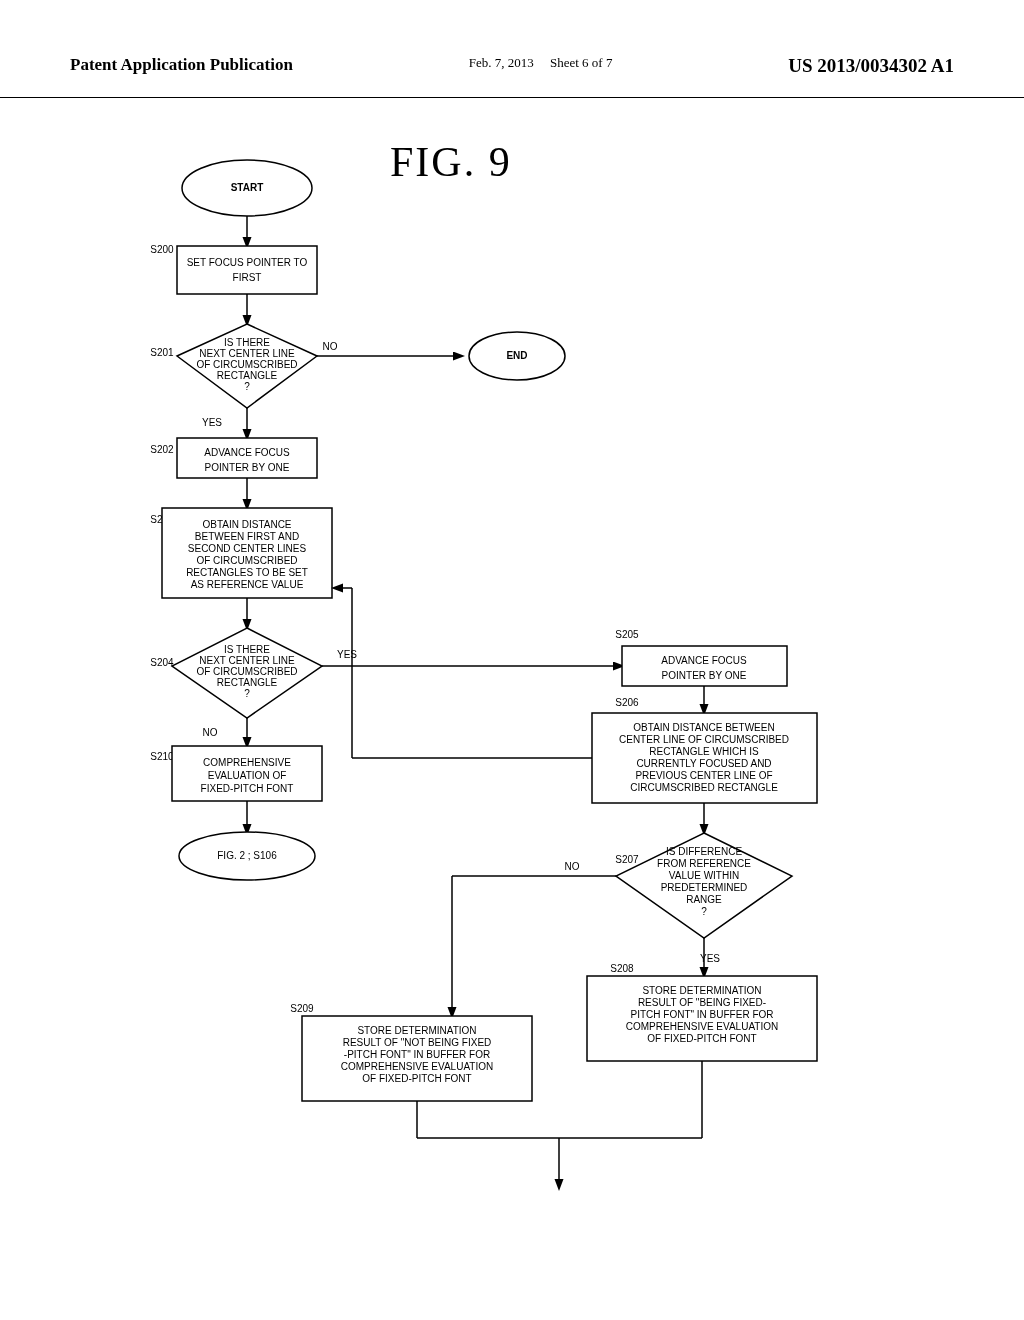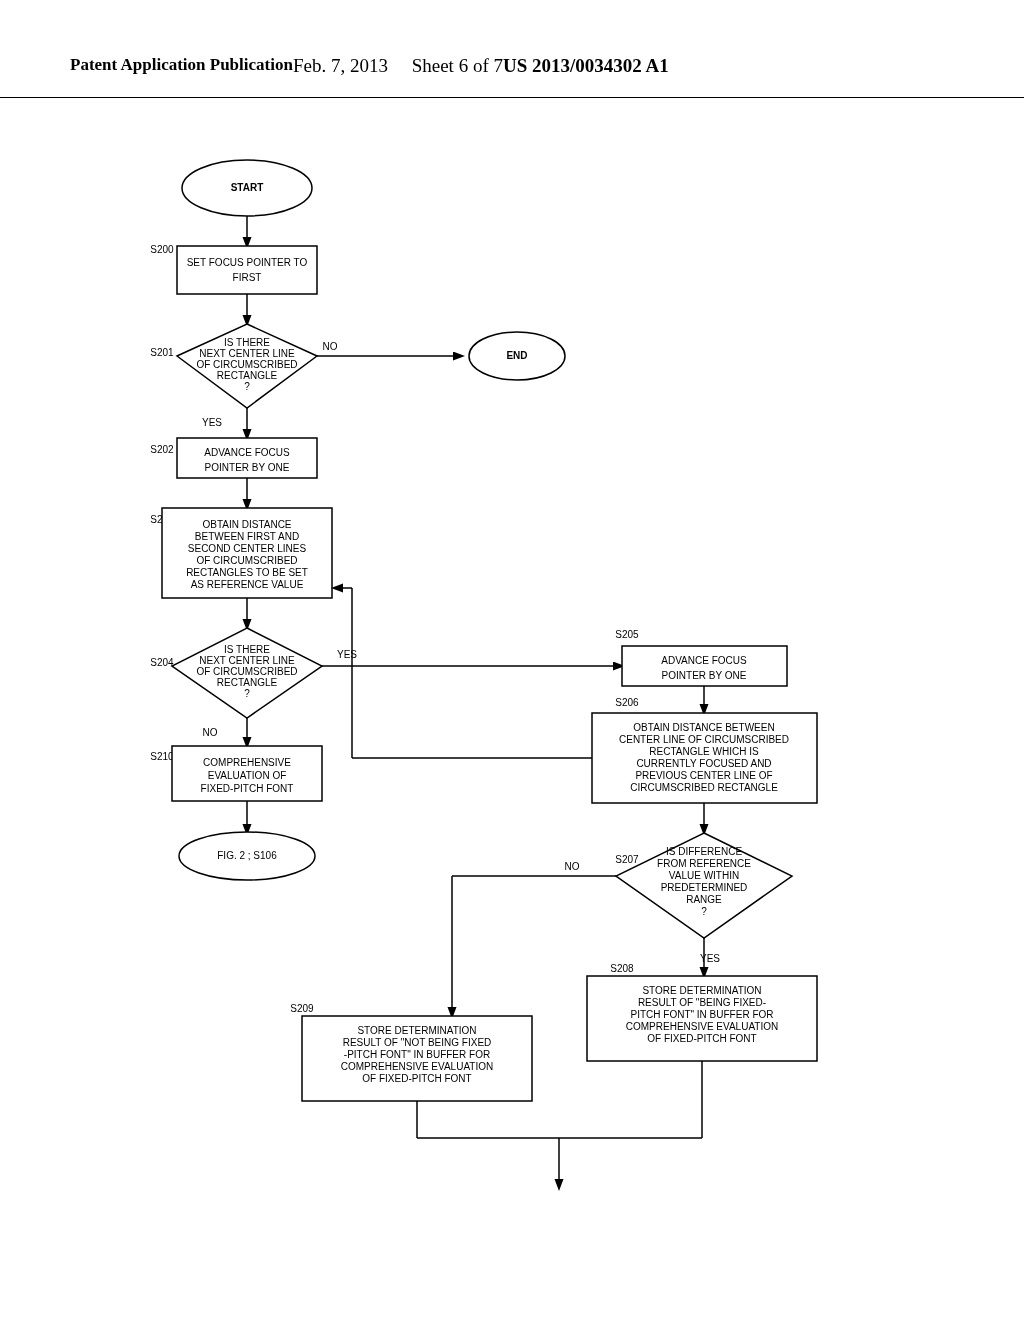--- a/index.html
+++ b/index.html
@@ -13,30 +13,31 @@
     }
     .page {
       width: 1024px;
       min-height: 1320px;
       background: #fff;
       padding: 0;
       position: relative;
     }
     .header {
       display: flex;
+      justify-content: space-between;
       align-items: flex-start;
       padding: 55px 70px 20px 70px;
       border-bottom: 1px solid #000;
     }
     .header-left {
       font-weight: bold;
       font-size: 17px;
     }
     .header-center {
-      font-size: 19px;
+      font-size: 13px;
       text-align: center;
     }
     .header-right {
       font-size: 19px;
       font-weight: bold;
     }
     .diagram-area {
       padding: 30px 60px 30px 60px;
       position: relative;
     }
@@ -79,20 +80,21 @@
     <div class="header-left">Patent Application Publication</div>
     <div class="header-center">
       <span>Feb. 7, 2013</span>
       &nbsp;&nbsp;&nbsp;
       <span>Sheet 6 of 7</span>
     </div>
     <div class="header-right">US 2013/0034302 A1</div>
   </div>
 
   <div class="diagram-area">
+    <div class="fig-title">FIG. 9</div>
 
     <svg class="flowchart-svg" width="900" height="1200" viewBox="0 0 900 1200">
 
       <ellipse cx="185" cy="60" rx="65" ry="28" class="fc-box"></ellipse>
       <text x="185" y="60" class="fc-text" font-size="13" font-weight="bold">START</text>
 
       <line x1="185" y1="88" x2="185" y2="118" stroke="#000" stroke-width="1.5" marker-end="url(#arrow)"></line>
 
       <text x="100" y="125" class="fc-label" font-size="10" text-anchor="start">S200</text>
 

